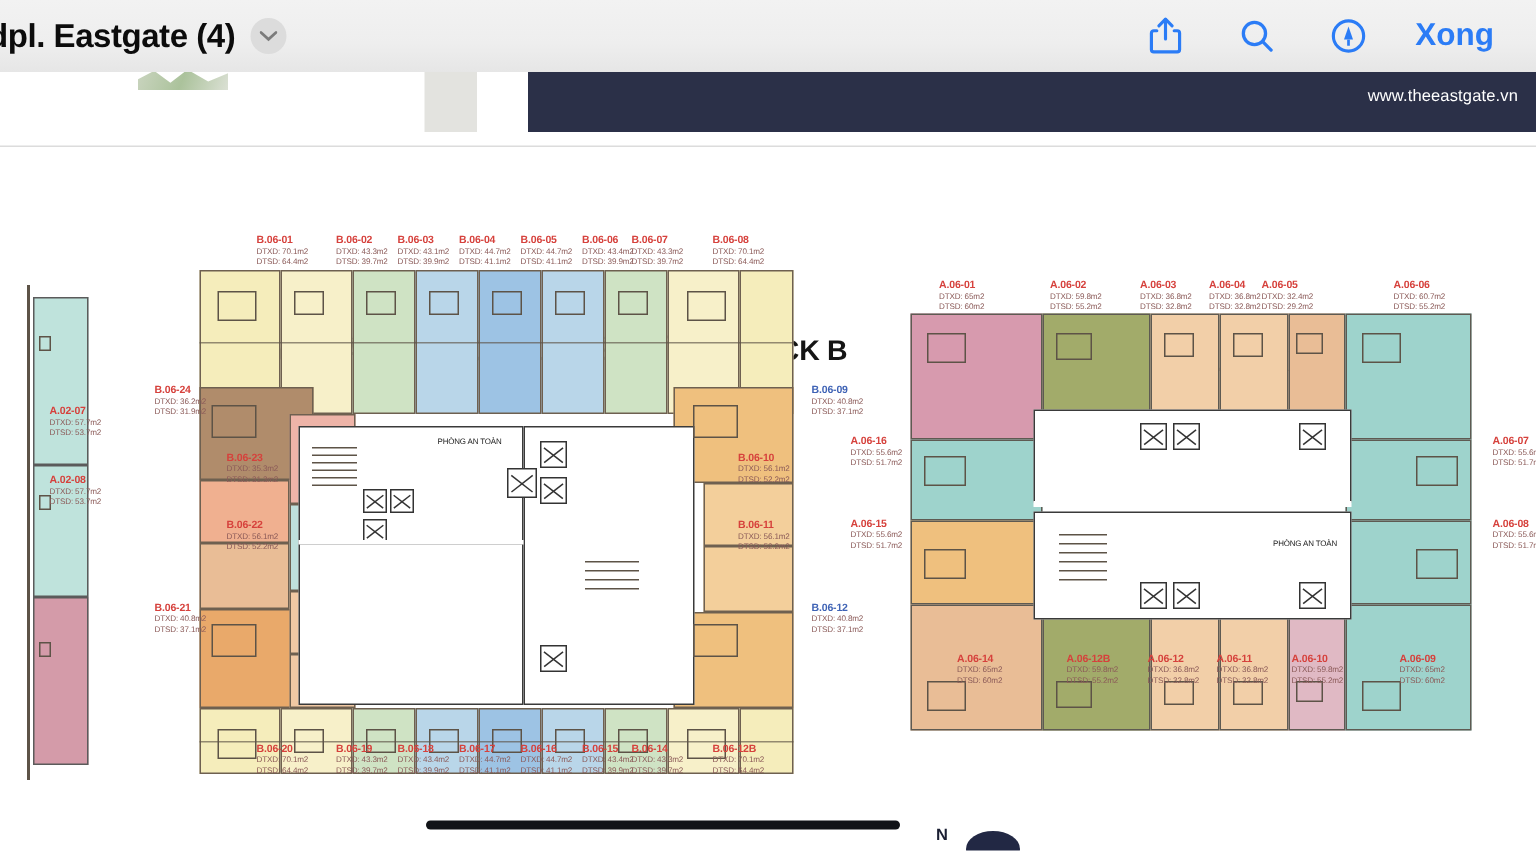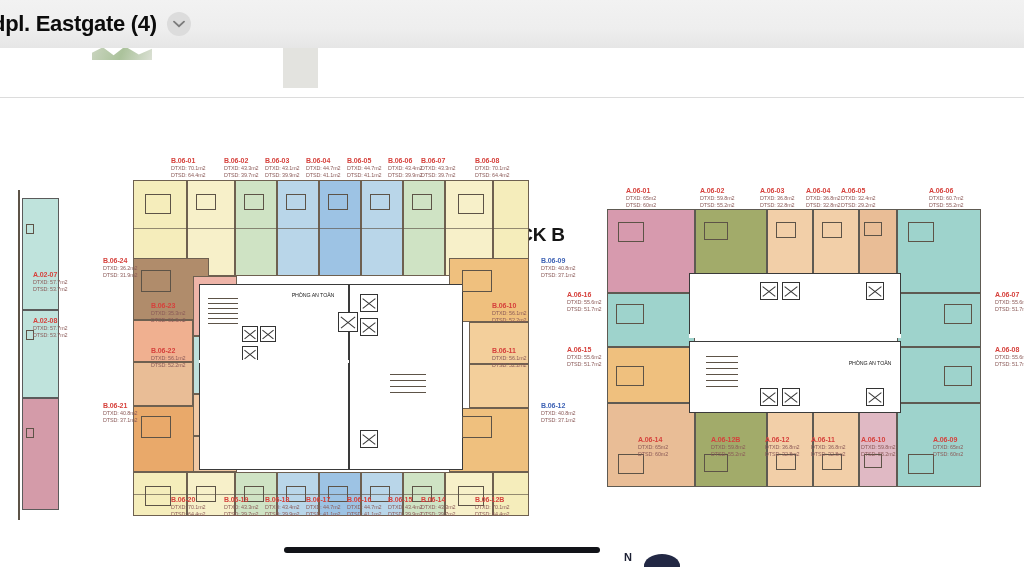--- a/index.html
+++ b/index.html
@@ -154,25 +154,51 @@
 <body>
 
 <div class="topbar">
   <div class="doc-title">dpl. Eastgate (4)</div>
   <div class="chevron-btn">
     <svg width="12" height="8" viewBox="0 0 12 8">
         <path d="M1 1.6L6 6.2 11 1.6" fill="none" stroke="#7b7b7b" stroke-width="1.8" stroke-linecap="round"></path>
       </svg>
   </div>
 
+  <div class="topbar-actions">
+    <div class="icon-btn">
+      <svg width="22" height="26" viewBox="0 0 22 26">
+        <path d="M11 2 L11 15" stroke="#2b7cf6" stroke-width="2.1" fill="none" stroke-linecap="round"></path>
+        <path d="M6.6 6.2 L11 1.8 L15.4 6.2" stroke="#2b7cf6" stroke-width="2.1" fill="none" stroke-linecap="round" stroke-linejoin="round"></path>
+        <path d="M5.2 9.5 H3.2 a1.6 1.6 0 0 0 -1.6 1.6 V22 a1.6 1.6 0 0 0 1.6 1.6 H18.8 a1.6 1.6 0 0 0 1.6 -1.6 V11.1 a1.6 1.6 0 0 0 -1.6 -1.6 H16.8" stroke="#2b7cf6" stroke-width="2.1" fill="none" stroke-linecap="round" stroke-linejoin="round"></path>
+      </svg>
+    </div>
+    <div class="icon-btn">
+      <svg width="24" height="24" viewBox="0 0 24 24">
+        <circle cx="10.3" cy="10.3" r="7.4" fill="none" stroke="#2b7cf6" stroke-width="2.2"></circle>
+        <path d="M15.8 15.8 L21.4 21.4" stroke="#2b7cf6" stroke-width="2.2" stroke-linecap="round"></path>
+      </svg>
+    </div>
+    <div class="icon-btn">
+      <svg width="24" height="24" viewBox="0 0 24 24">
+        <circle cx="12" cy="12" r="10.1" fill="none" stroke="#2b7cf6" stroke-width="2.1"></circle>
+        <path d="M12 5.6 L15 14.4 H9 Z" fill="#2b7cf6"></path>
+        <rect x="11.1" y="14.4" width="1.8" height="4.1" fill="#2b7cf6"></rect>
+      </svg>
+    </div>
+    <div class="done-label">Xong</div>
+  </div>
 </div>
 
 <div class="strip">
   <div class="strip-scribble"></div>
   <div class="strip-greybox"></div>
+  <div class="strip-dark">
+    <div class="strip-url">www.theeastgate.vn</div>
+  </div>
   <div class="strip-shadowline"></div>
   <div class="strip-edge"></div>
 </div>
 
 <div class="canvas">
 
   <div class="plan-title">MẶT BẰNG TẦNG 6 -10 ĐIỂN HÌNH BLOCK B</div>
   <div class="blocka-title">BLOCK A</div>
 
   <div class="compass">

